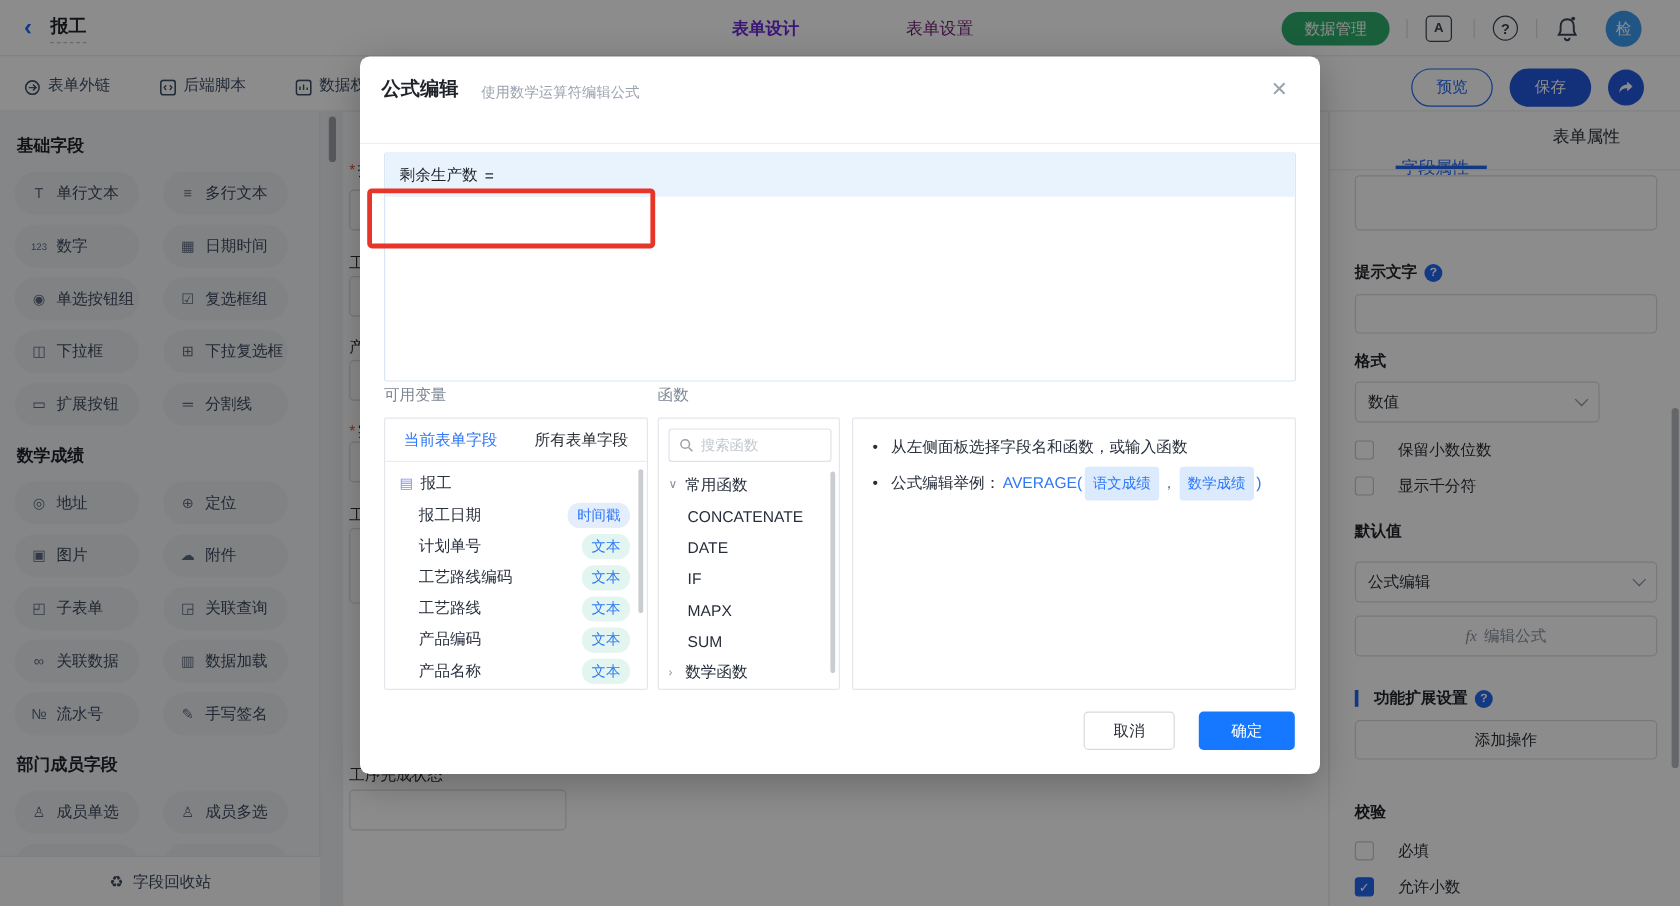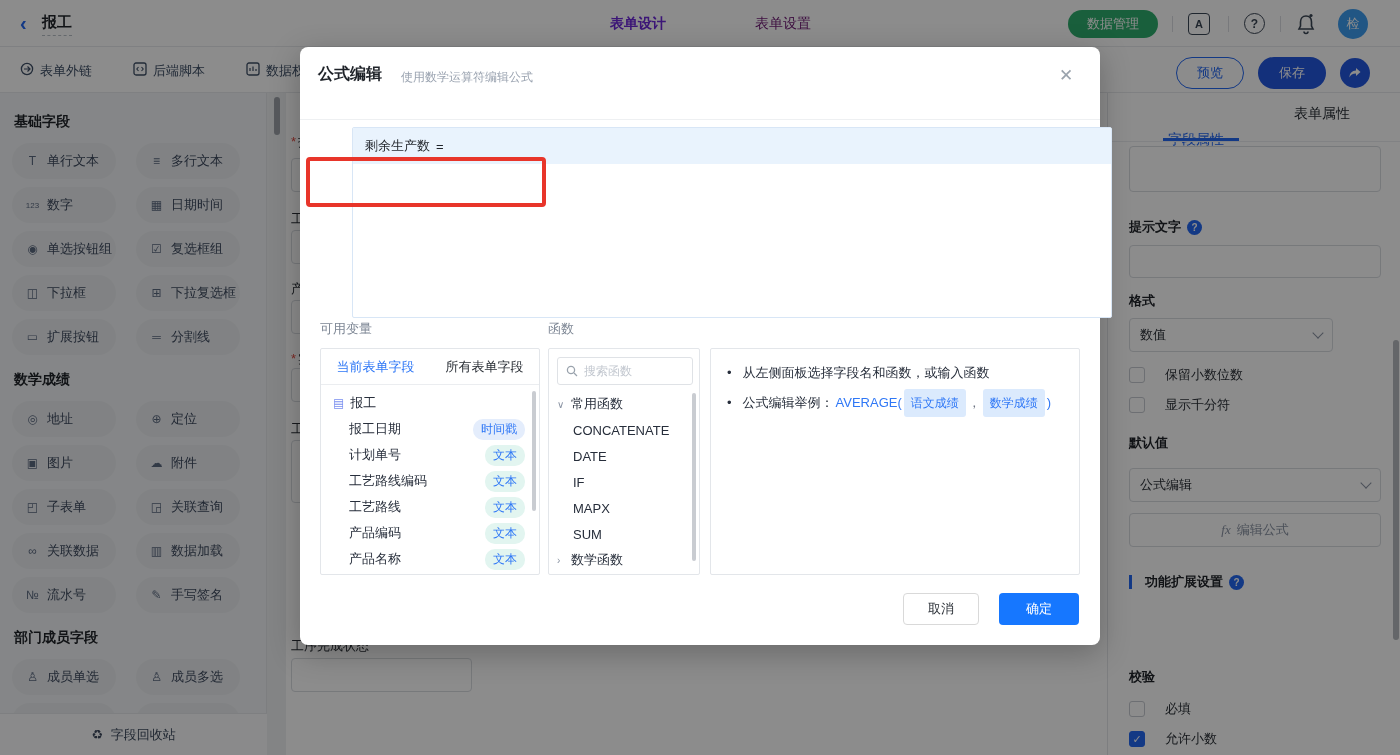--- a/index.html
+++ b/index.html
@@ -17,21 +17,21 @@
   .top-tab { top:15px; font-size:14px; color:#701a75; cursor:default; }
   .top-tab.active { color:#6d28d9; font-weight:700; }
   .pill-green { left:1068px; top:10px; width:90px; height:28px; border-radius:14px; color:#fff; font-size:13px; display:flex; align-items:center; justify-content:center; }
   .top-divider { top:16px; width:1px; height:16px; background:#dadde2; }
   .icon-translate { left:1188px; top:13px; width:22px; height:22px; border:1.6px solid #3a4554; border-radius:4px; font-size:11px; font-weight:700; color:#3a4554; display:flex; align-items:center; justify-content:center; }
   .icon-help-top { left:1244px; top:13px; width:21px; height:21px; border:1.6px solid #3a4554; border-radius:50%; font-size:12px; font-weight:700; color:#3a4554; display:flex; align-items:center; justify-content:center; }
   .icon-bell { left:1296px; top:13px; }
   .avatar { left:1338px; top:9px; width:30px; height:30px; border-radius:50%; background:#3d9df0; color:#fff; font-size:13px; display:flex; align-items:center; justify-content:center; }
   
   #toolbar { left:0; top:47px; width:1400px; height:46px; background:#ffffff; border-bottom:1px solid #e8eaed; z-index:1; }
-  .tb-item { top:15px; font-size:13px; color:#3e4f66; display:flex; align-items:flex-start; gap:6px; }
+  .tb-item { top:15px; font-size:13px; color:#3e4f66; display:flex; align-items:flex-end; gap:6px; }
   .btn-preview { left:1176px; top:57px; width:68px; height:32px; border:1px solid #2468f2; color:#2468f2; border-radius:16px; background:#fff; font-size:13px; display:flex; align-items:center; justify-content:center; z-index:1;}
   .btn-save { left:1258px; top:57px; width:68px; height:32px; background:#2458e0; color:#fff; border-radius:16px; font-size:13px; display:flex; align-items:center; justify-content:center; z-index:1;}
   .btn-share { left:1340px; top:58px; width:30px; height:30px; background:#2458e0; border-radius:50%; display:flex; align-items:center; justify-content:center; z-index:1;}
   
   #sidebar { left:0; top:93px; width:267px; height:662px; background:#f3f5f7; border-right:1px solid #e3e6ea; padding:20px 12px 0 12px; overflow:hidden; z-index:1;}
   .side-section-title { font-size:14px; font-weight:700; color:#1f2329; margin:0 0 12px 2px; }
   .side-grid { display:grid; grid-template-columns:104px 104px; column-gap:20px; row-gap:8px; margin-bottom:16px; }
   .side-btn { height:36px; background:#ebedf1; border-radius:18px; display:flex; align-items:center; padding-left:13px; gap:7px; font-size:13px; color:#3e4a5e; overflow:hidden; white-space:nowrap; }
   .side-btn .ic { font-size:12px; color:#5c6a80; width:15px; text-align:center; flex:none; }
   #recycle-bar { left:0; top:713px; width:267px; height:42px; background:#fbfcfd; border-top:1px solid #e6e8eb; display:flex; align-items:center; justify-content:center; gap:8px; font-size:13px; color:#3e4a5e; z-index:2; }
@@ -57,21 +57,21 @@
   .cb.checked { background:#2468f2; border-color:#2468f2; color:#fff; font-size:11px; font-weight:700; display:flex; align-items:center; justify-content:center; }
   .rp-btn { border:1px solid #d9dce1; border-radius:4px; background:#fff; display:flex; align-items:center; justify-content:center; font-size:13px; }
   .blue-bar { display:inline-block; width:3px; height:14px; background:#2468f2; margin-right:7px; vertical-align:-2px; }
   
   #overlay { left:0; top:0; width:1400px; height:755px; background:rgba(0,0,0,0.45); z-index:40; }
   #modal { left:300px; top:47px; width:800px; height:598px; background:#fff; border-radius:8px; box-shadow:0 8px 30px rgba(0,0,0,.25); z-index:50; }
   .m-title { left:18px; top:17px; font-size:16px; font-weight:700; color:#1f2329; }
   .m-subtitle { left:101px; top:22px; font-size:12px; color:#9aa3b0; }
   .m-close { left:752px; top:14px; width:28px; height:28px; font-size:17px; color:#9aa3ad; display:flex; align-items:center; justify-content:center; }
   .m-header-divider { left:0; top:72px; width:800px; height:1px; background:#eef0f2; }
-  #formula-box { left:20px; top:80px; width:760px; height:191px; border:1px solid #d8e6f6; border-radius:2px; background:#fff; overflow:hidden;margin-left:32px; }
+  #formula-box { left:20px; top:80px; width:760px; height:191px; border:1px solid #d8e6f6; border-radius:2px; background:#fff; overflow:hidden; }
   #formula-head { height:36px; background:#e9f3fd; display:flex; align-items:center; padding-left:12px; font-size:13px; color:#1f2329; gap:6px; }
   #formula-body { padding:10px 12px; display:flex; align-items:center; gap:8px; }
   .chip { background:#dbeafd; color:#2e77f6; font-size:13px; padding:3px 9px; border-radius:3px; }
   .panel-label { font-size:13px; color:#7d8694; }
   .m-panel { border:1px solid #e3e6ea; border-radius:2px; background:#fff; overflow:hidden; }
   .var-tabs { height:36px; border-bottom:1px solid #ebedf0; display:flex; align-items:center; font-size:13px; }
   .var-tab { flex:1; text-align:center; color:#2a2f36; }
   .var-tab.active { color:#2e77f6; }
   .tree-row { height:26px; display:flex; align-items:center; font-size:13px; color:#272e3b; }
   .badge { font-size:12px; padding:2px 8px; border-radius:10px; color:#2e77f6; flex:none; }
@@ -314,20 +314,23 @@
       <div class="abs rp-btn" style="left:21px; top:420px; width:252px; height:34px; color:#8a93a3; gap:6px;">
         <span style="font-style:italic; font-family:'Liberation Serif',serif;">fx</span>
         <span>编辑公式</span>
       </div>
 
       <div class="abs rp-label" style="left:21px; top:480px;">
         <span class="blue-bar"></span>
         <span>功能扩展设置</span>
           <span class="qmark">?</span>
       </div>
+      <div class="abs rp-btn" style="left:21px; top:507px; width:252px; height:33px; color:#2a2f36;">
+        <span>添加操作</span>
+      </div>
 
       <div class="abs rp-label" style="left:21px; top:575px;">
           <span>校验</span>
         </div>
       <div class="abs cb-row" style="left:21px; top:607px;">
         <span class="cb"></span>
           <span>必填</span>
       </div>
       <div class="abs cb-row" style="left:21px; top:637px;">
         <span class="cb checked">✓</span>

